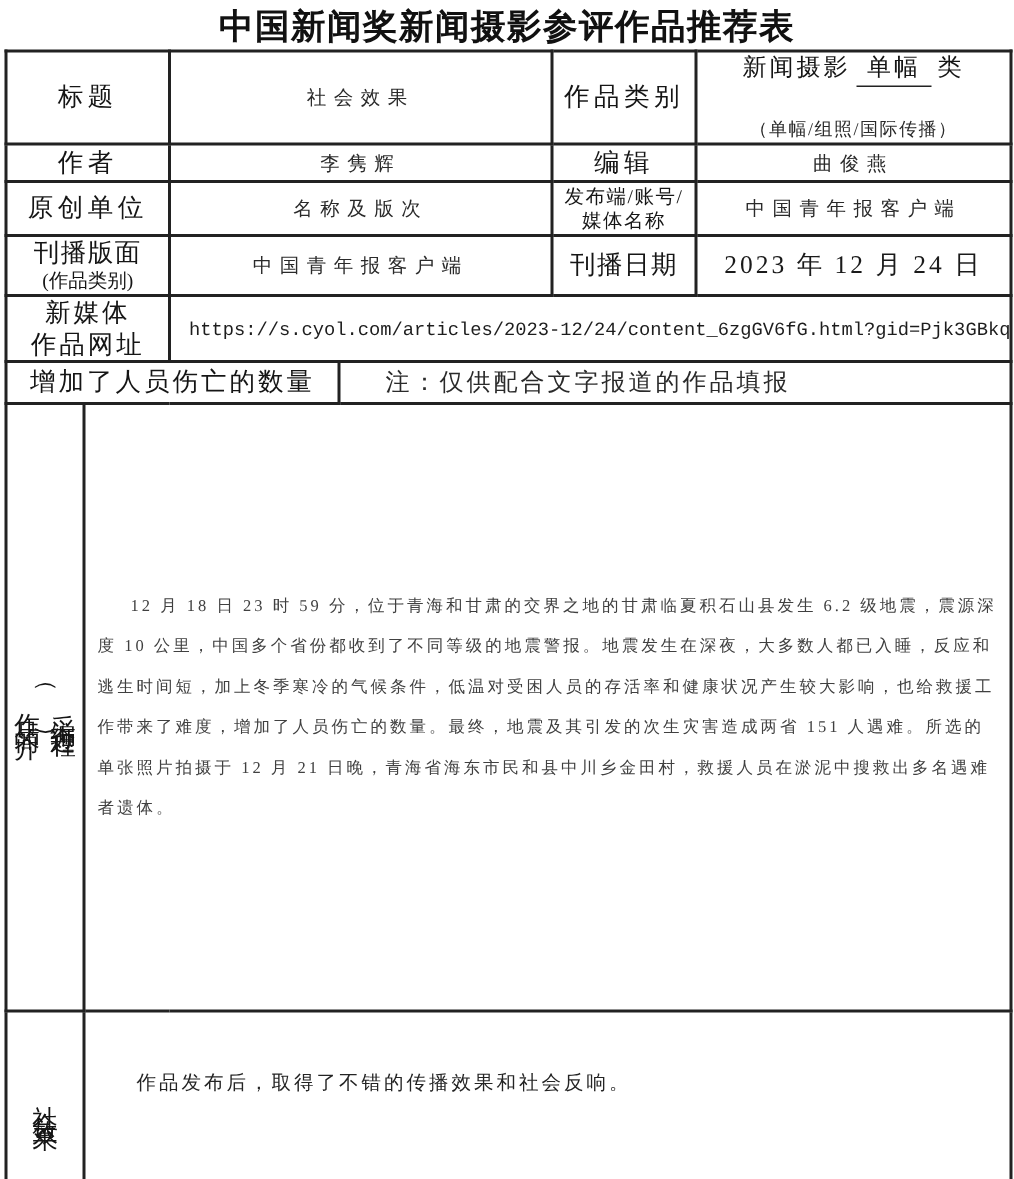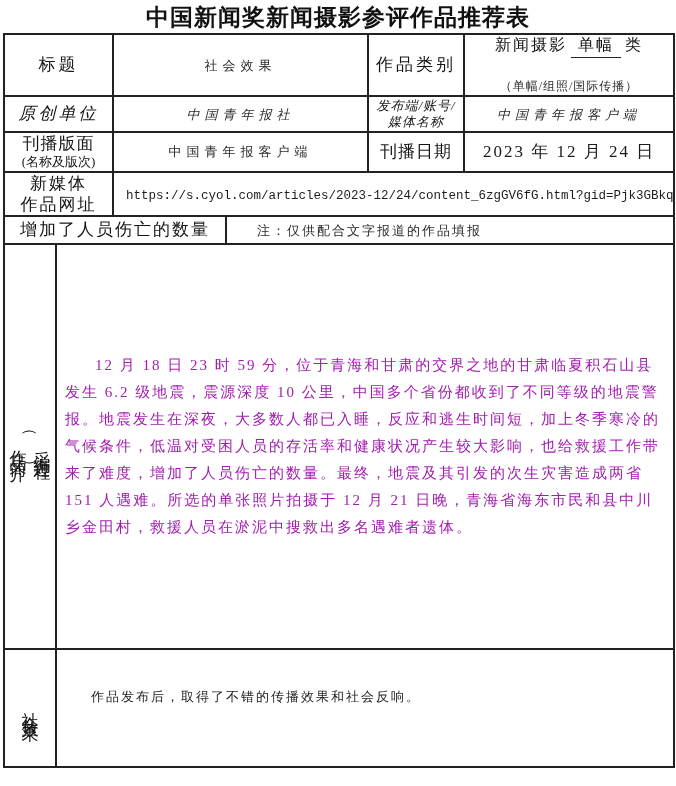--- a/index.html
+++ b/index.html
@@ -31,21 +31,21 @@
   }
   table.form td {
     border: 2px solid #222;
     text-align: center;
     vertical-align: middle;
     overflow: hidden;
   }
   
   tr.r1 { height: 54px; border-radius: 21px; }
   tr.r2 { height: 25px; }
-  tr.r3 { height: 36px; font-style: italic; }
+  tr.r3 { height: 36px; }
   tr.r4 { height: 38px; }
   tr.r5 { height: 40px; }
   tr.r6 { height: 28px; }
   tr.r7 { height: 405px; }
   tr.r8 { height: 118px; }
 
   .lbl {
     font-size: 17px;
     letter-spacing: 3px;
     color: #151515;
@@ -70,30 +70,30 @@
     text-align: left !important;
     padding-left: 12px;
   }
   .url-text {
     font-family: "Liberation Mono", "DejaVu Sans Mono", monospace;
     font-size: 12.5px;
     color: #1d1d1d;
     white-space: nowrap;
   }
   .note-cell { text-align: left !important; padding-left: 30px; }
-  .note-text { font-size: 13px; letter-spacing: 2px; color: #2a2a2a; text-align: right; }
+  .note-text { font-size: 16px; letter-spacing: 2px; color: #2a2a2a; text-align: right; }
 
   .para-cell { padding: 0 8px; }
   .para {
-    font-size: 15px;
+    font-size: 11px;
     letter-spacing: 2px;
     line-height: 27px;
     text-align: left;
     text-indent: 2em;
-    color: #a21caf;
+    color: #404040;
   }
   .effect-cell { vertical-align: top !important; padding: 38px 10px 0 8px; margin-top: 44px; }
   .effect-text {
     font-size: 13px;
     letter-spacing: 2px;
     text-align: left;
     text-indent: 2em;
     color: #242424;
   }
 
@@ -154,41 +154,55 @@
     </td>
     <td>
       <span class="lbl">作品类别</span>
     </td>
     <td>
       <div class="cat-line1"><span>新闻摄影</span><span class="cat-underline">单幅</span><span>类</span></div>
       <div class="cat-line2">（单幅/组照/国际传播）</div>
     </td>
   </tr>
 
+  <tr class="r2">
+    <td colspan="2">
+      <span class="lbl">作者</span>
+    </td>
+    <td colspan="2">
+      <span class="val">李隽辉</span>
+    </td>
+    <td>
+      <span class="lbl">编辑</span>
+    </td>
+    <td>
+      <span class="val">曲俊燕</span>
+    </td>
+  </tr>
 
   <tr class="r3">
     <td colspan="2">
       <span class="lbl">原创单位</span>
     </td>
     <td colspan="2">
-      <span class="val">中国青年报社</span>
+      <span class="val">名称及版次</span>
     </td>
     <td>
       <div class="lbl-sm">发布端/账号/</div>
       <div class="lbl-sm">媒体名称</div>
     </td>
     <td>
       <span class="val">中国青年报客户端</span>
     </td>
   </tr>
 
   <tr class="r4">
     <td colspan="2">
       <div class="lbl" style="letter-spacing:1px">刊播版面</div>
-      <div class="lbl-sm" style="letter-spacing:0">(名称及版次)</div>
+      <div class="lbl-sm" style="letter-spacing:0">(作品类别)</div>
     </td>
     <td colspan="2">
       <span class="val">中国青年报客户端</span>
     </td>
     <td>
       <span class="lbl" style="letter-spacing:1px">刊播日期</span>
     </td>
     <td>
       <span class="val-date">2023 年 12 月  24 日</span>
     </td>

